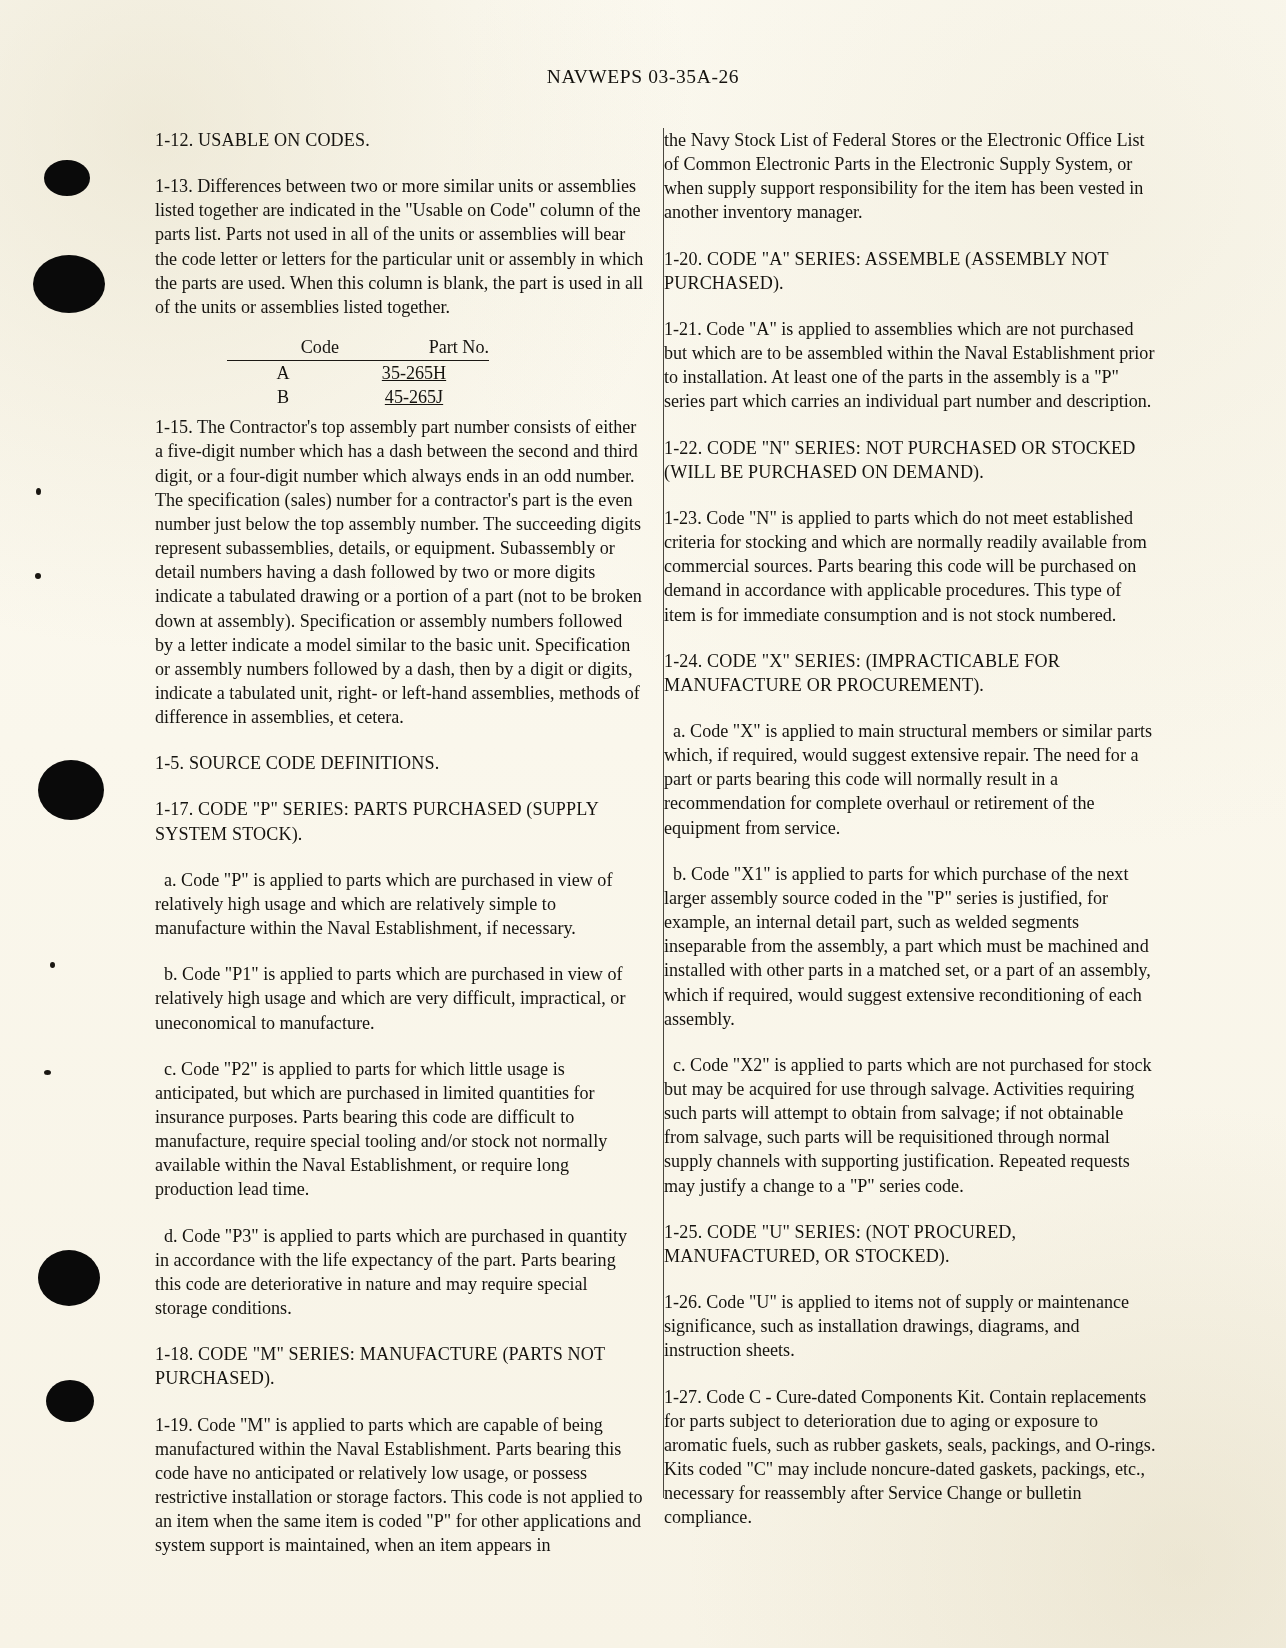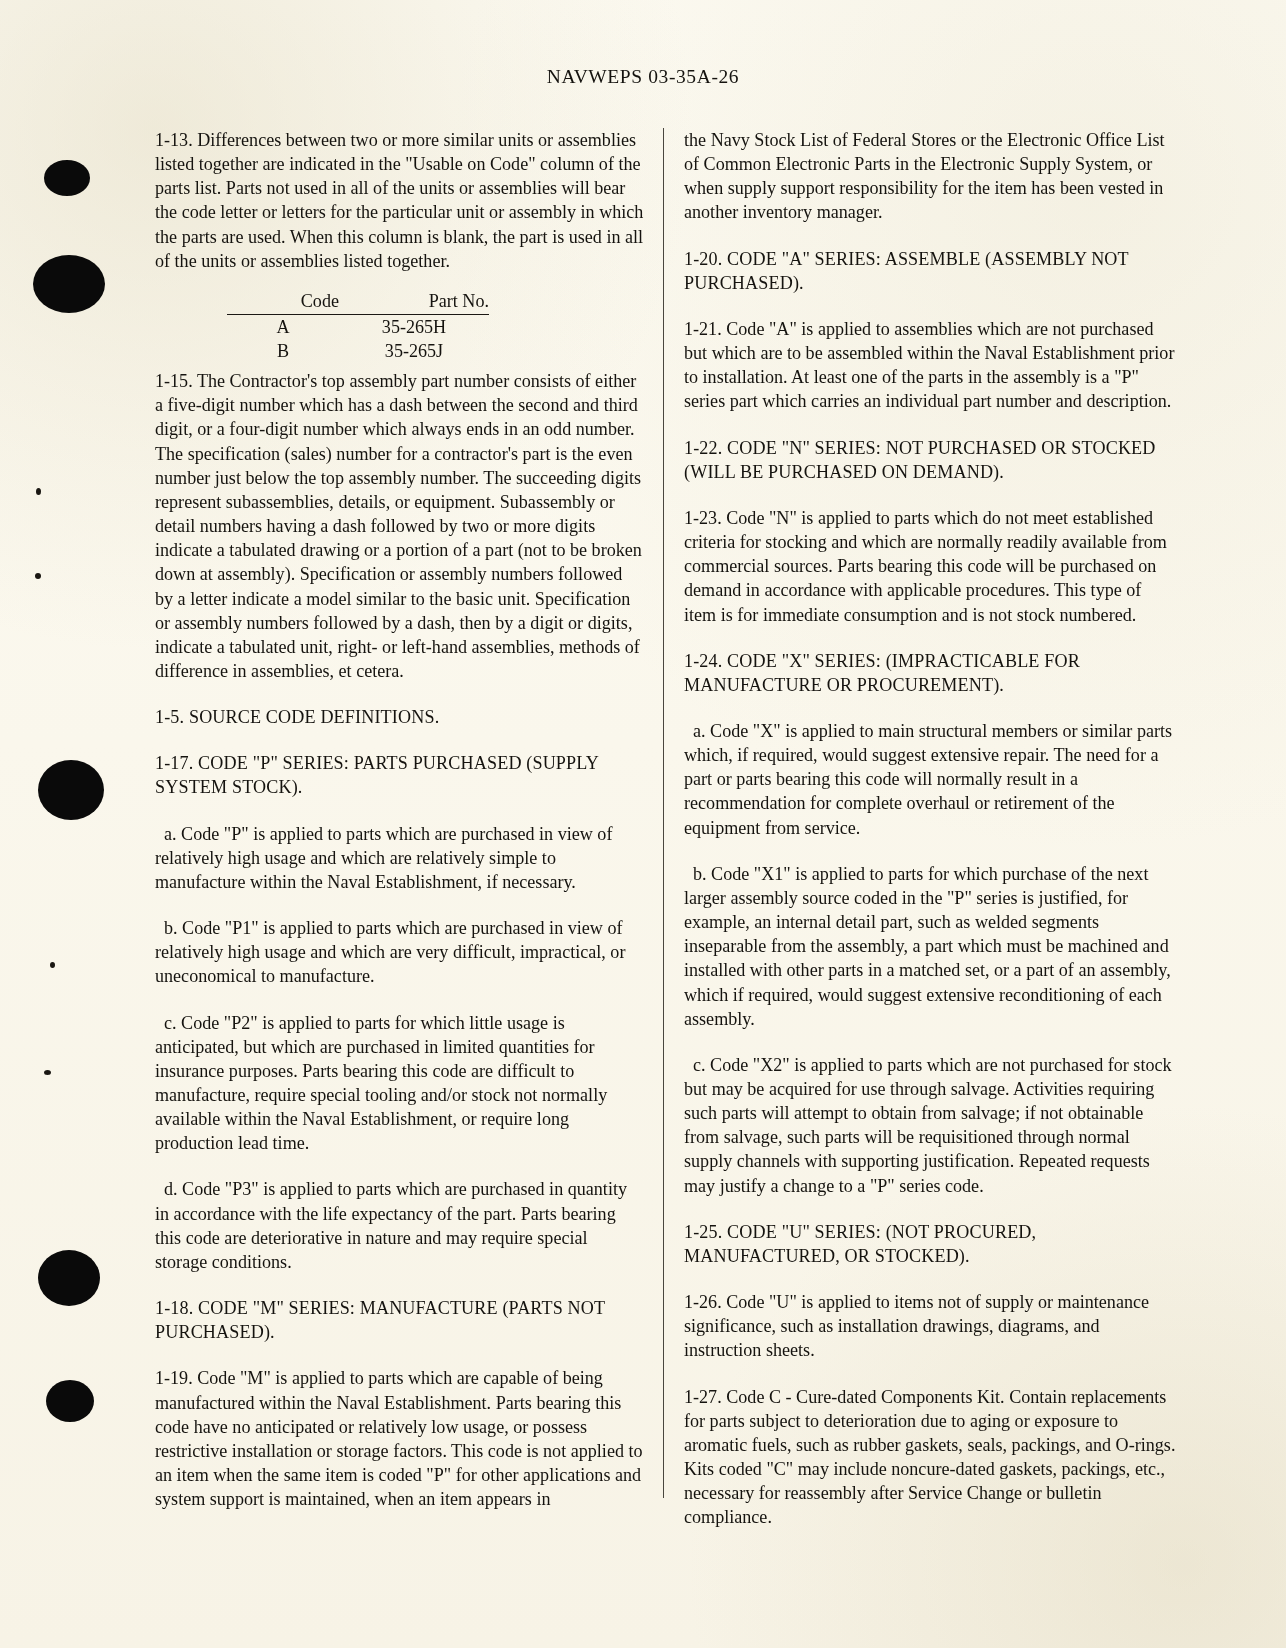--- a/index.html
+++ b/index.html
@@ -64,21 +64,21 @@
     height: 1400px;
   }
   .col {
     position: absolute;
     top: 0;
     font-size: 18.1px;
     line-height: 24.15px;
     text-align: left;
   }
   .col-left  { left: 155px;  width: 489px; }
-  .col-right { left: 684px;  width: 492px; }
+  .col-right { left: 664px;  width: 492px; }
 
   .divider {
     position: absolute;
     left: 663px;
     top: 128px;
     width: 1px;
     height: 1370px;
     background: #2a2720;
     opacity: 0.85;
     z-index: 3;
@@ -110,21 +110,21 @@
   }
   .code-table th.c1 { width: 112px; }
   .code-table th.c2 { width: 150px; }
   .code-table td {
     text-align: center;
     padding: 1px 0 0 0;
     font-size: 18.1px;
     line-height: 23px;
   }
   .code-table td.c1 { width: 112px; }
-  .code-table td.c2 { width: 150px; }
+  .code-table td.c2 { width: 150px; text-decoration: underline; }
 </style>
 </head>
 <body>
 
 <div class="page">
 
   <div class="hole" style="left:44px; top:160px; width:46px; height:36px;"></div>
   <div class="hole" style="left:33px; top:255px; width:72px; height:58px;"></div>
   <div class="speck" style="left:36px; top:488px; width:5px; height:7px;"></div>
   <div class="speck" style="left:35px; top:573px; width:6px; height:6px;"></div>
@@ -137,39 +137,40 @@
   <div class="content">
 
     <div class="running-head">NAVWEPS 03-35A-26</div>
 
     <div class="divider"></div>
 
     <div class="columns">
 
       <div class="col col-left">
 
+        <p class="head gap-lg">1-12. USABLE ON CODES.</p>
 
         <p>1-13. Differences between two or more similar units or assemblies listed together are indicated in the "Usable on Code" column of the parts list.  Parts not used in all of the units or assemblies will bear the code letter or letters for the particular unit or assembly in which the parts are used.  When this column is blank, the part is used in all of the units or assemblies listed together.</p>
 
         <div class="code-table">
           <table>
             <thead>
               <tr>
                 <th class="c1">Code</th>
                 <th class="c2">Part No.</th>
               </tr>
             </thead>
             <tbody>
               <tr>
                 <td class="c1">A</td>
                 <td class="c2">35-265H</td>
               </tr>
               <tr>
                 <td class="c1">B</td>
-                <td class="c2">35-265J</td>
+                <td class="c2">45-265J</td>
               </tr>
             </tbody>
           </table>
         </div>
 
 
         <p class="gap-lg">1-15.  The Contractor's top assembly part number consists of either a five-digit number which has a dash between the second and third digit, or a four-digit number which always ends in an odd number.  The specification (sales) number for a contractor's part is the even number just below the top assembly number.  The succeeding digits represent subassemblies, details, or equipment.  Subassembly or detail numbers having a dash followed by two or more digits indicate a tabulated drawing or a portion of a part (not to be broken down at assembly).  Specification or assembly numbers followed by a letter indicate a model similar to the basic unit.  Specification or assembly numbers followed by a dash, then by a digit or digits, indicate a tabulated unit, right- or left-hand assemblies, methods of difference in assemblies, et cetera.</p>
 
         <p class="head gap-lg">1-5. SOURCE CODE DEFINITIONS.</p>
 

